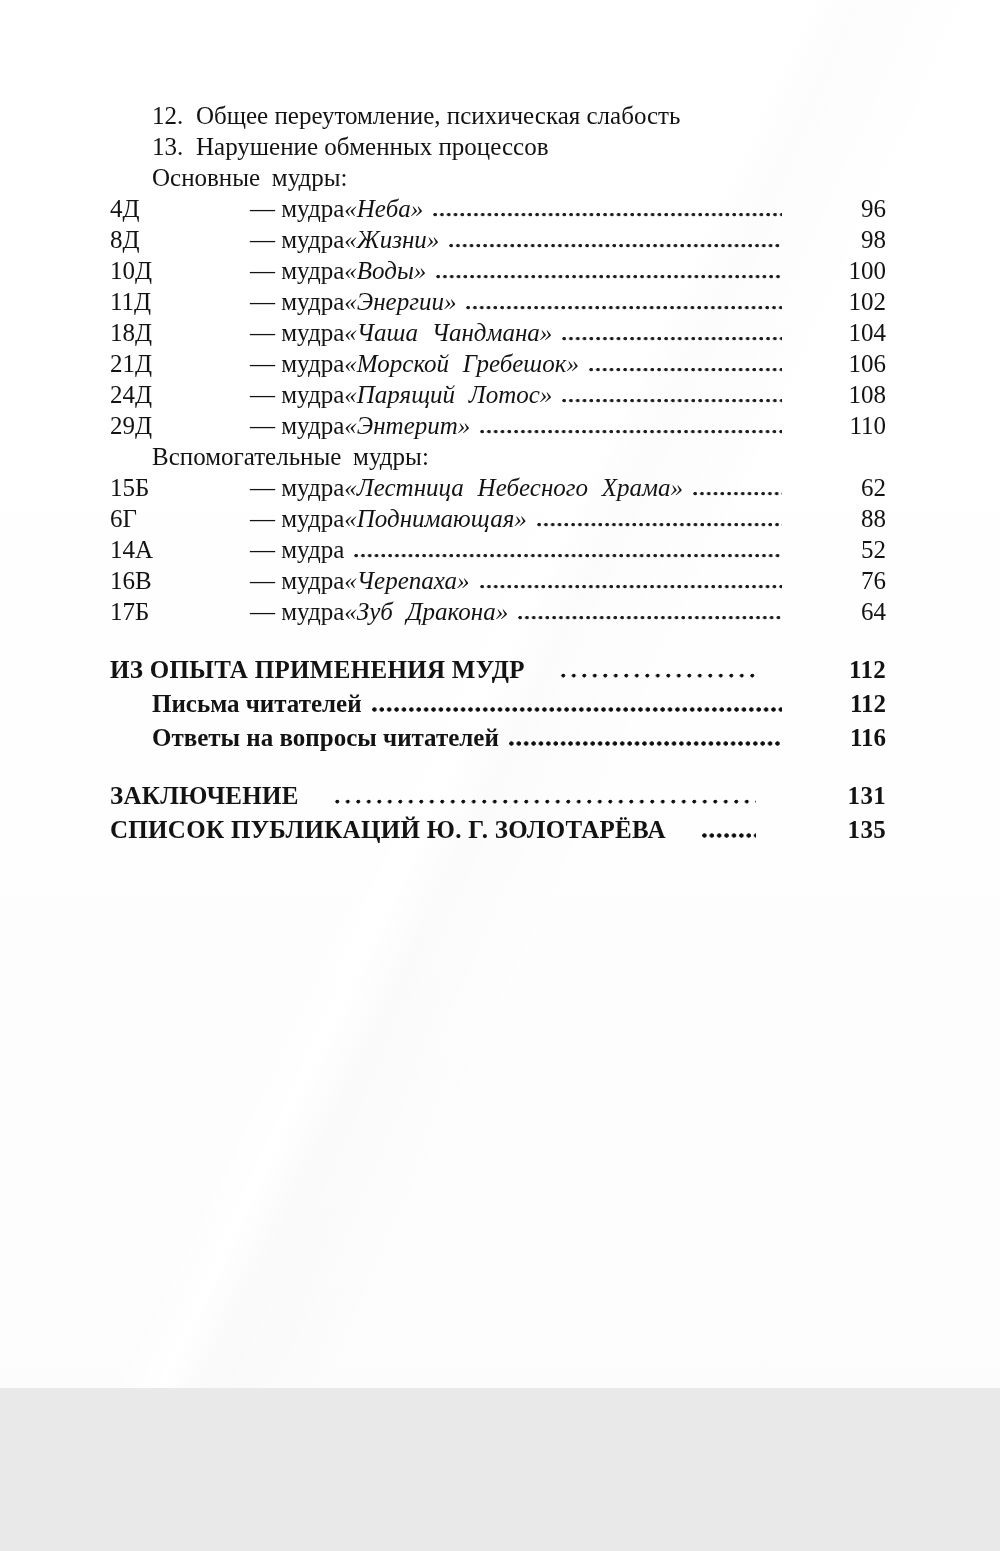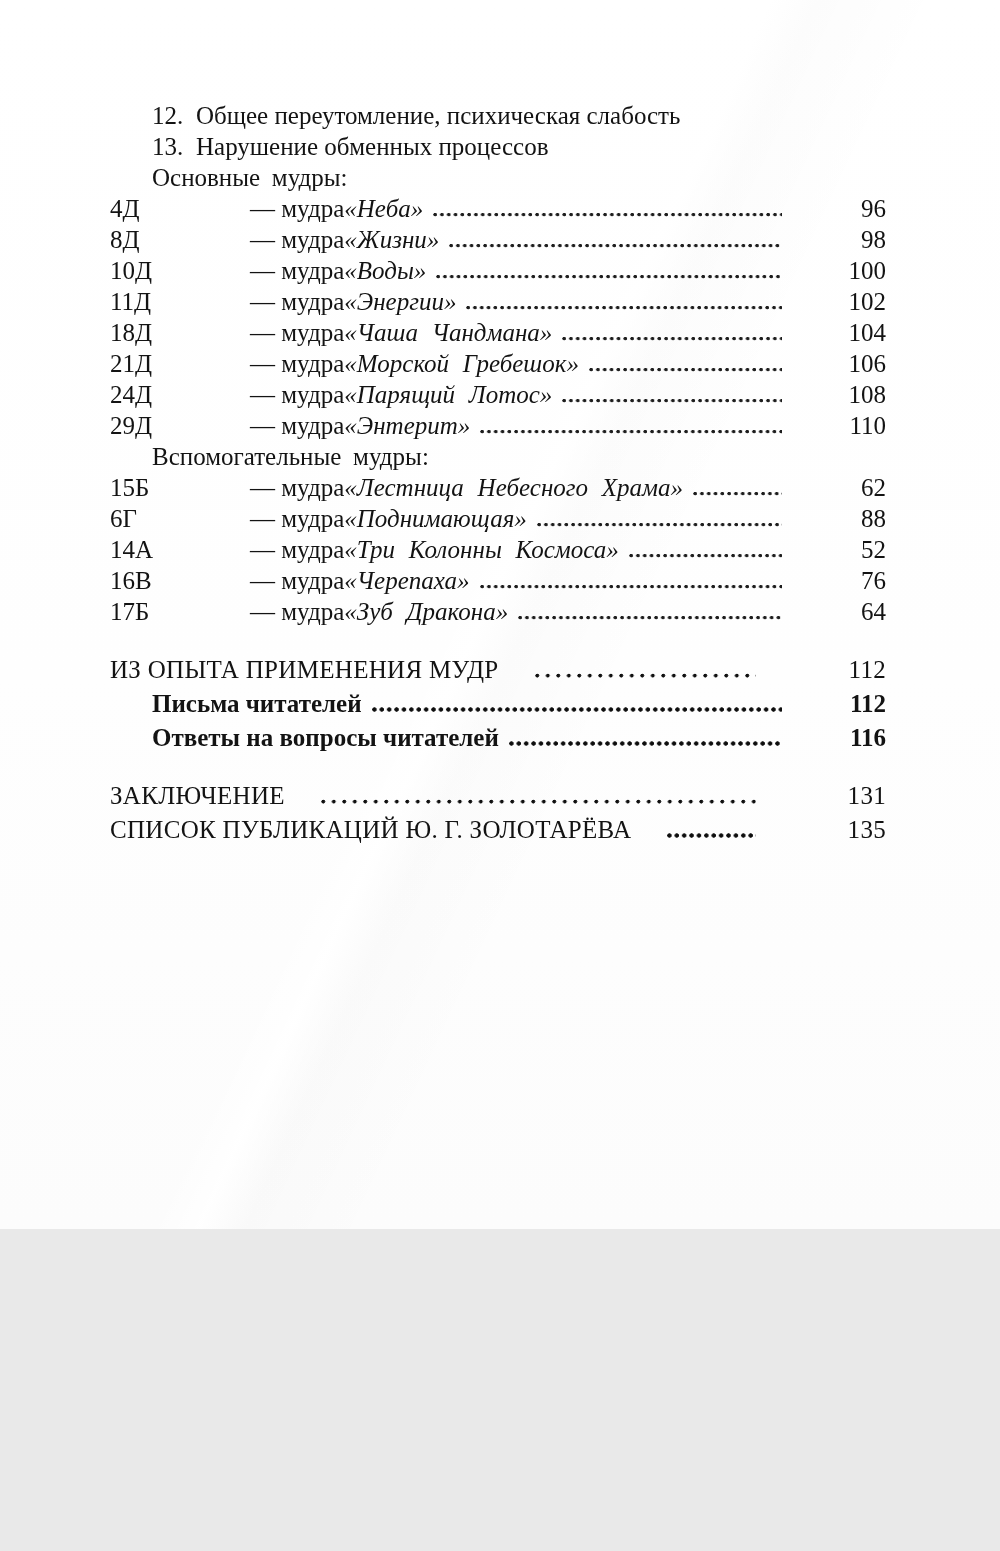--- a/index.html
+++ b/index.html
@@ -1,19 +1,19 @@
 <!DOCTYPE html>
 <html><head>
 <meta charset="utf-8">
 <style>
   html, body { margin: 0; padding: 0; background: #e9e9e9; }
   .page {
     position: relative;
     width: 1000px;
-    height: 1229px;
+    height: 1388px;
     margin: 0 auto;
     background:
       linear-gradient(115deg, rgba(0,0,0,0.00) 46%, rgba(255,255,255,0.9) 49%, rgba(0,0,0,0.012) 52%, rgba(0,0,0,0) 60%),
       linear-gradient(180deg, #ffffff 0%, #fefefe 55%, #fcfcfc 100%);
     overflow: hidden;
     font-family: "Liberation Serif", "DejaVu Serif", serif;
     color: #131313;
     -webkit-font-smoothing: antialiased;
   }
   .content {
@@ -57,21 +57,21 @@
     background-size: 7.4px 5px;
   }
   .leader.sparse {
     background-image: radial-gradient(circle at 2.3px 2.6px, #101010 1.7px, rgba(0,0,0,0) 2.2px);
     background-size: 10.5px 5px;
   }
 
   .pagenum { width: 96px; text-align: right; flex-shrink: 0; }
 
   
-  .row-h1 { font-weight: normal; line-height: 34px; letter-spacing: 0.3px; gap: 26px; }
+  .row-h1 { font-weight: bold; line-height: 34px; letter-spacing: 0.3px; gap: 26px; }
   .row-h2 { font-weight: bold; line-height: 34px; padding-left: 42px; }
   .row-h1 .title, .row-h2 .title { white-space: nowrap; }
   .gap-a { margin-top: 26px; }
   .gap-b { margin-top: 24px; }
   .gap-c { }
 </style>
 </head>
 <body>
 
 <div class="page">
@@ -175,21 +175,20 @@
           <span class="code">6Г</span>
           <span class="prefix">— мудра</span>
           <span class="name">«Поднимающая»</span>
           <span class="leader"></span>
           <span class="pagenum">88</span>
         </div>
 
         <div class="toc-row">
           <span class="code">14А</span>
           <span class="prefix">— мудра</span>
-          <span class="name">«Три Колонны Космоса»</span>
           <span class="leader"></span>
           <span class="pagenum">52</span>
         </div>
 
         <div class="toc-row">
           <span class="code">16В</span>
           <span class="prefix">— мудра</span>
           <span class="name">«Черепаха»</span>
           <span class="leader"></span>
           <span class="pagenum">76</span>

